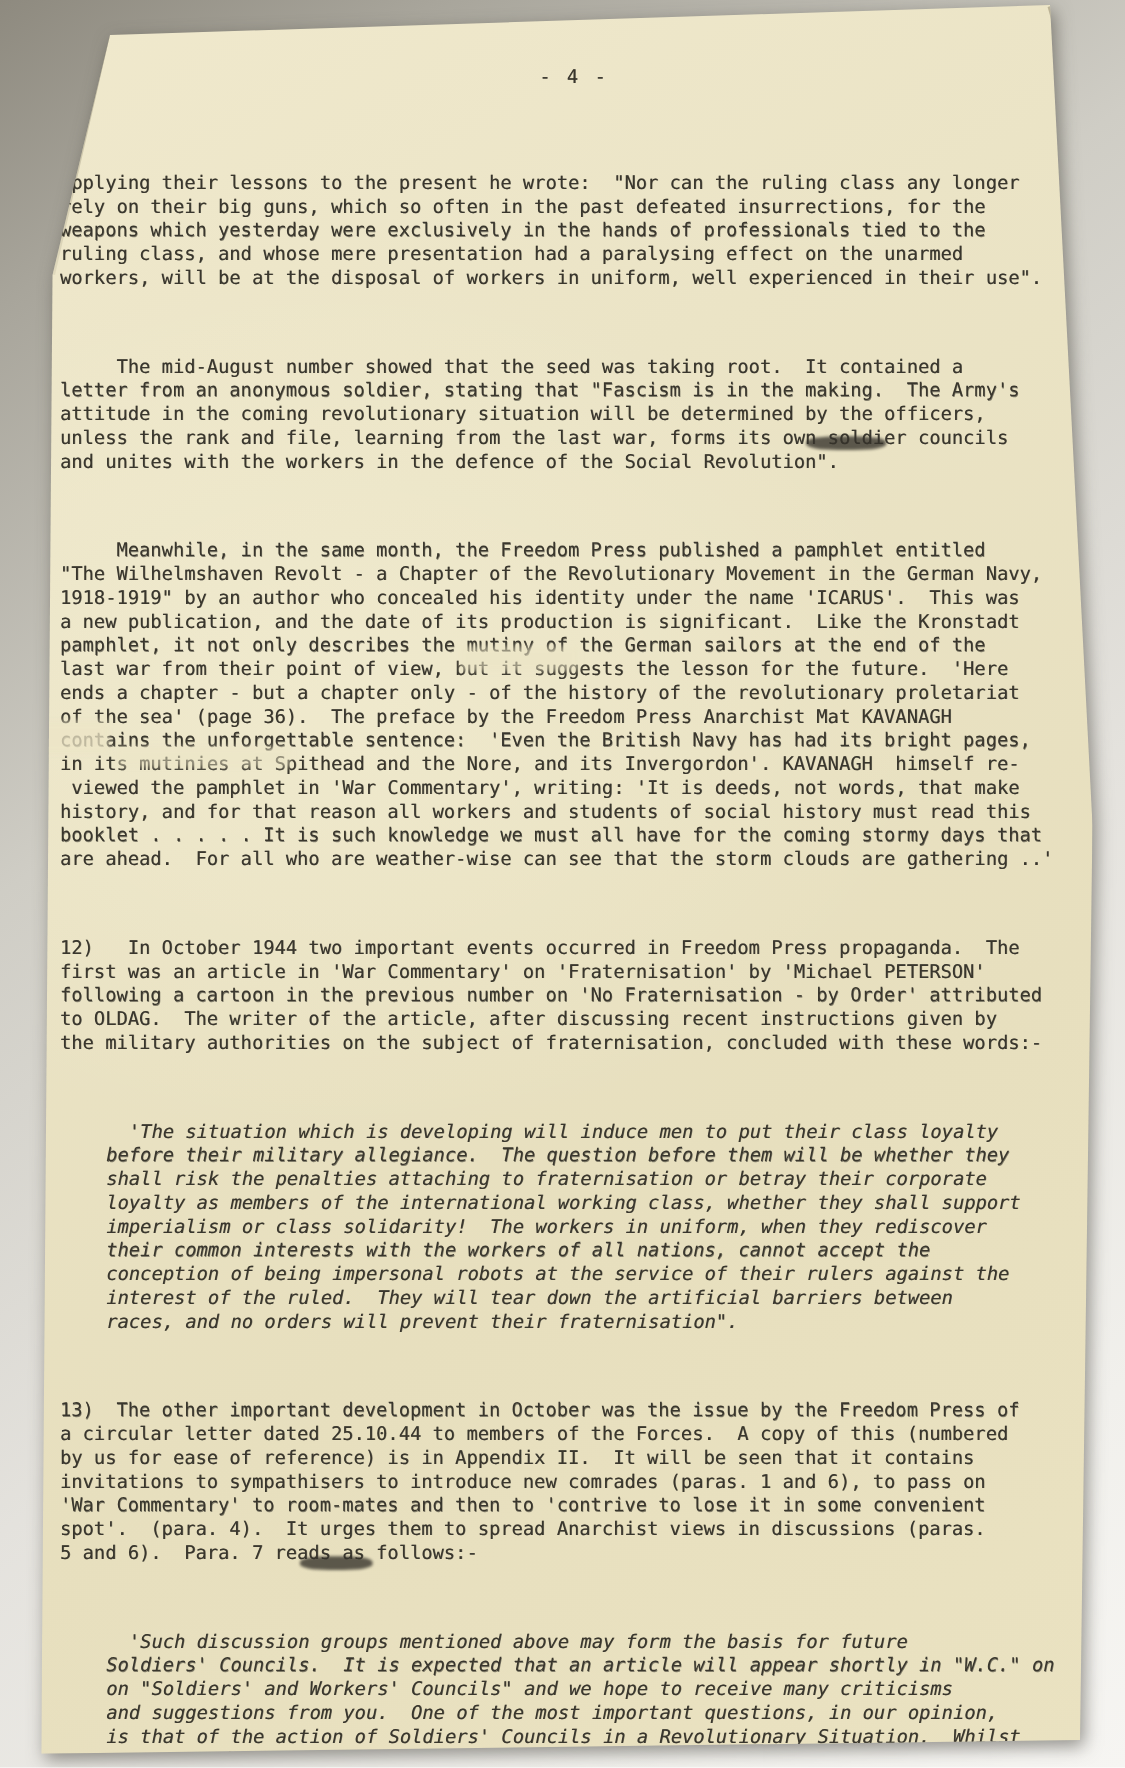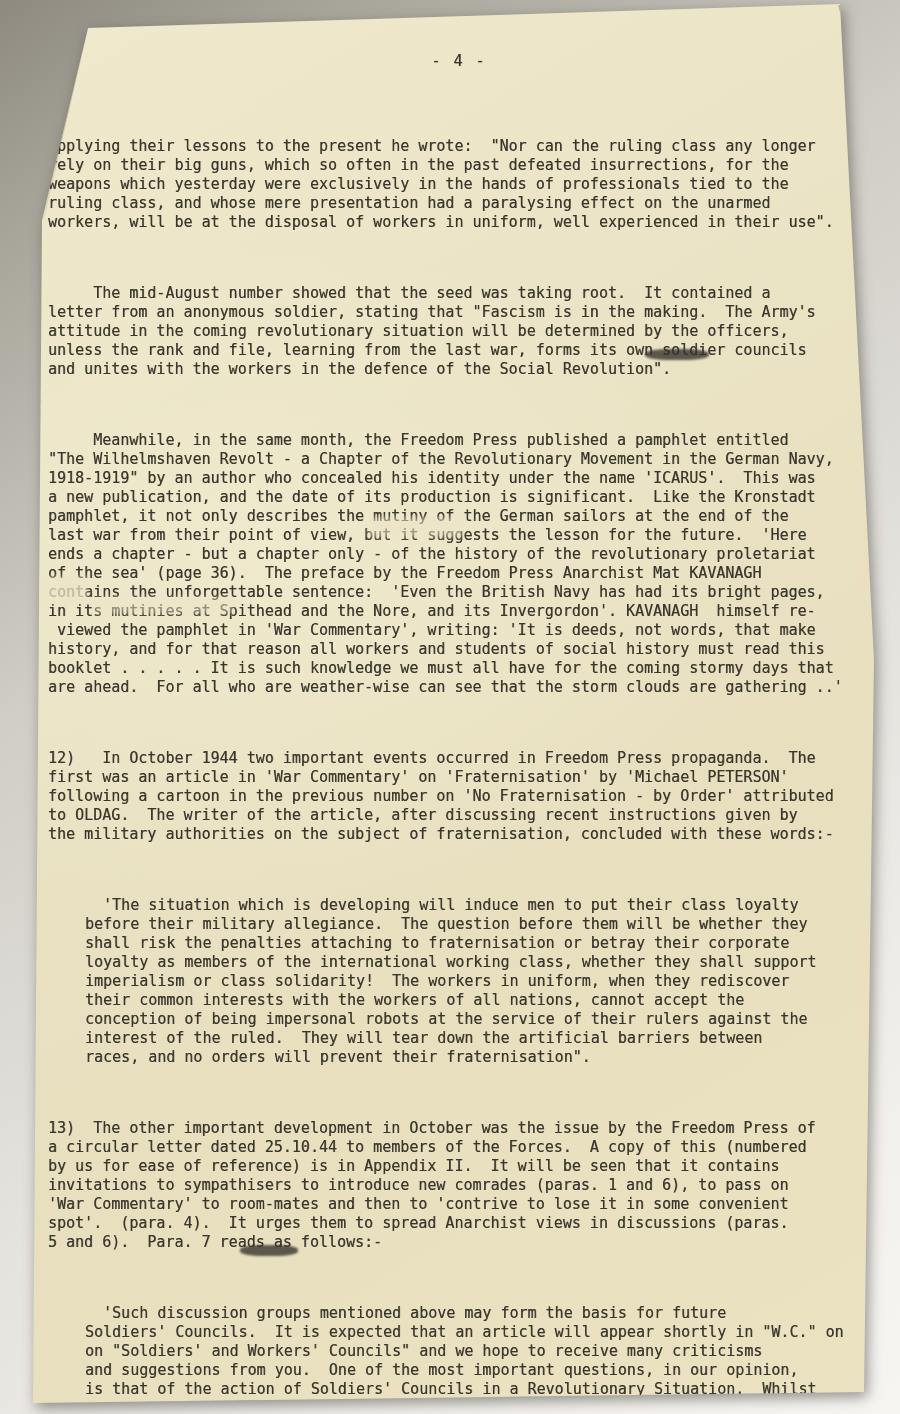--- a/index.html
+++ b/index.html
@@ -23,21 +23,21 @@
   }
   .text-layer {
     position: absolute; left: 48px; top: 14px; width: 822px;
     font-size: 15px; line-height: 19px;
     color: #39362d;
     white-space: pre;
     text-shadow: 0.4px 0.3px 0.5px rgba(46,43,36,0.55);
   }
   .page-number { text-align: center; margin-bottom: 9px; letter-spacing: 2px; }
   .block { margin: 0 0 14px 0; }
-  .quote { margin-left: 37px; }
+  .quote { margin-left: 37px; font-style: italic; }
 
   
   .crease { position: absolute; transform-origin: 0 0; }
   #fold-topleft {
     left: 88px; top: 28px; width: 197px; height: 2px;
     background: linear-gradient(90deg, rgba(125,117,92,0.45), rgba(125,117,92,0.12));
     transform: rotate(102.9deg);
   }
   #crease-topright {
     left: 840px; top: 5px; width: 96px; height: 2px;

